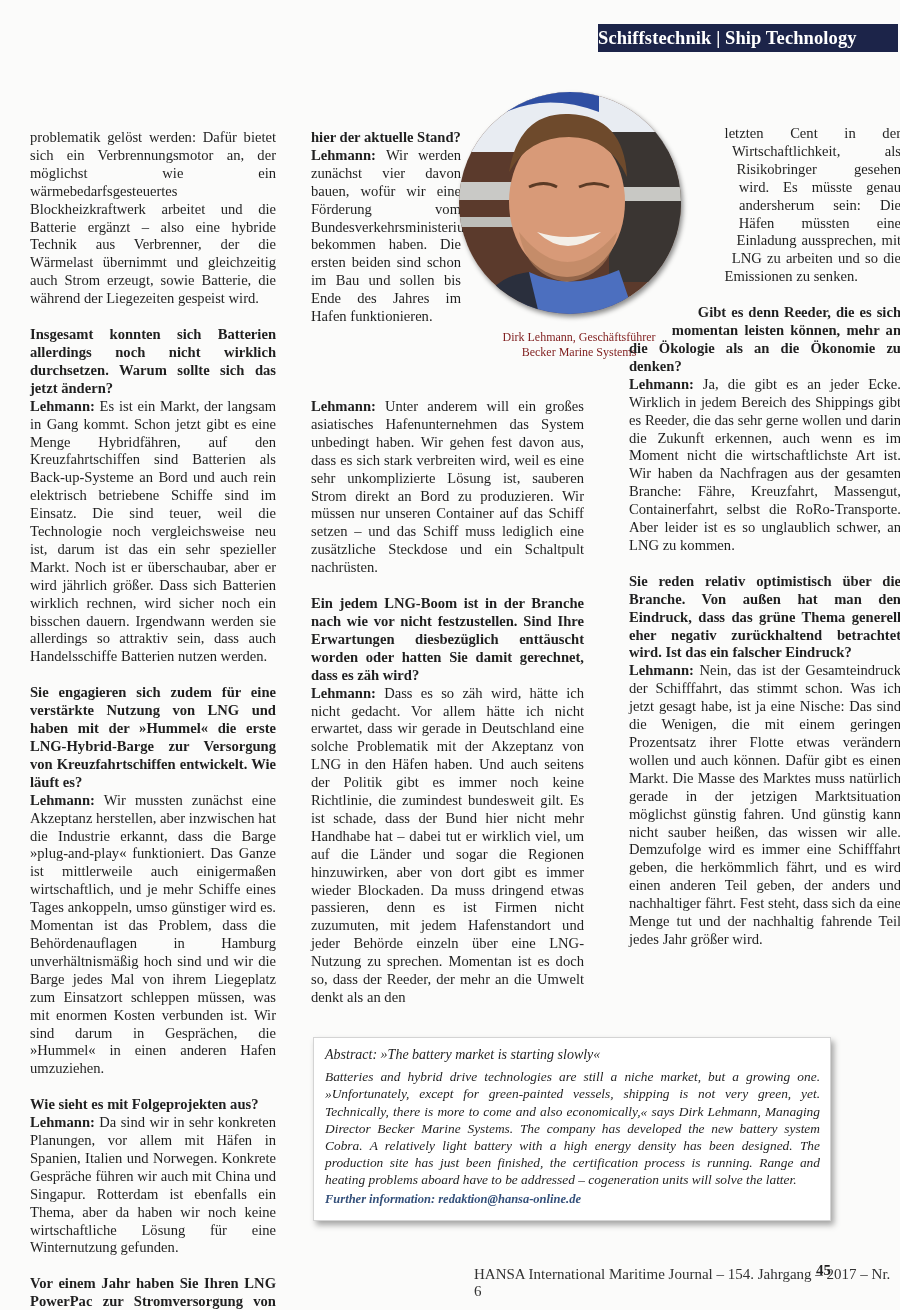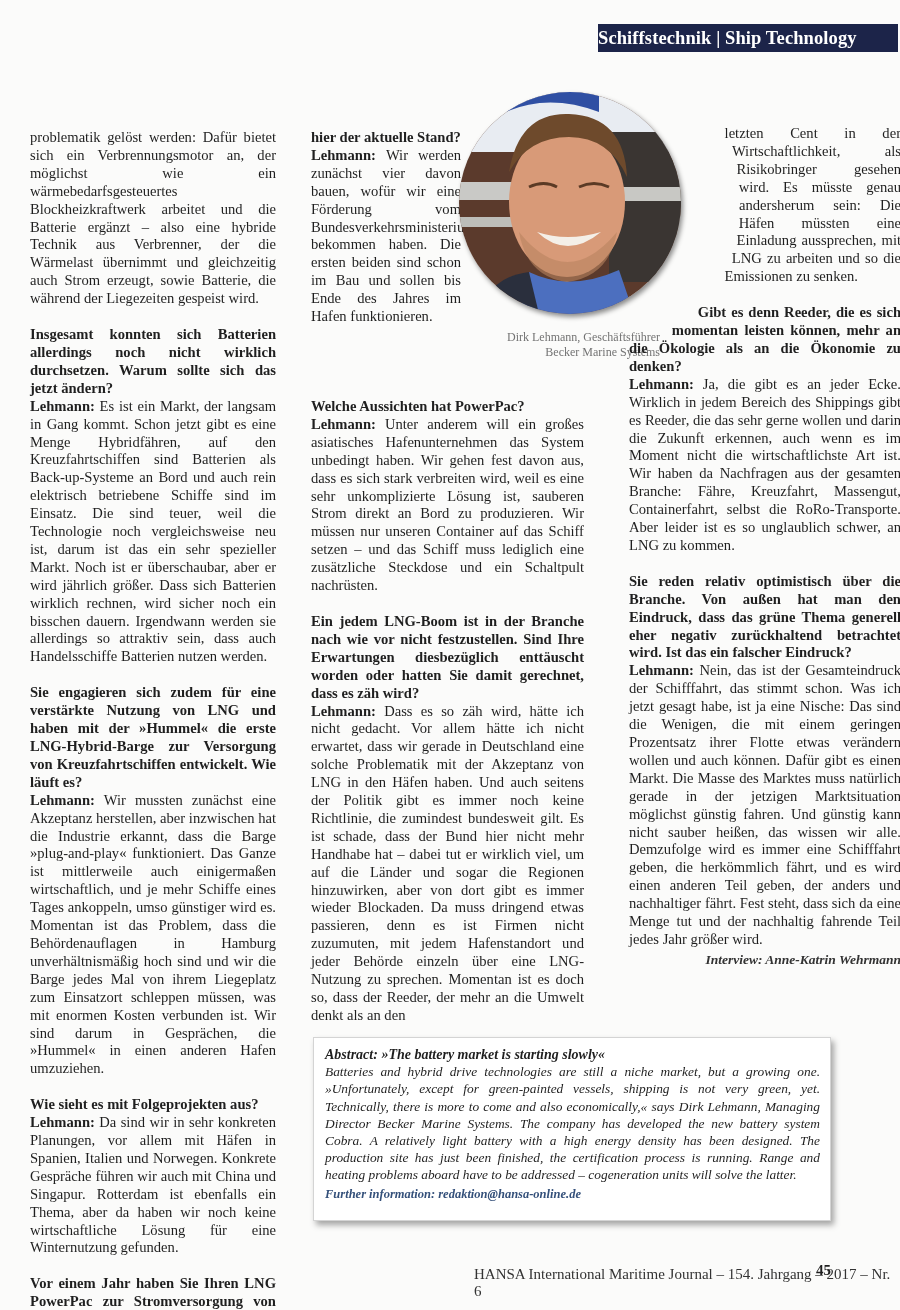--- a/index.html
+++ b/index.html
@@ -30,32 +30,32 @@
     float: left; width: 110px; height: 230px;
     shape-outside: ellipse(100% 55% at 0% 35%);
   }
   .portrait {
     position: absolute; left: 459px; top: 92px; width: 222px; height: 222px;
     border-radius: 50%; overflow: hidden;
     box-shadow: 2px 3px 5px rgba(0,0,0,0.45);
   }
   .portrait svg { display: block; }
   .caption {
-    position: absolute; left: 470px; top: 330px; width: 190px;
-    text-align: right; font-size: 12px; line-height: 15px; color: #737373;
+    position: absolute; left: 484px; top: 330px; width: 190px;
+    text-align: center; font-size: 12px; line-height: 15px; color: #7f1d1d;
   }
   .credit { text-align: right; font-style: italic; font-weight: bold; font-size: 13.5px; margin-top: 2px; color: #333; }
   .abstract-box {
     position: absolute; left: 313px; top: 1037px; width: 518px; height: 184px;
     background: #fff; border: 1px solid #d4d4d4;
     box-shadow: 3px 4px 6px rgba(0,0,0,0.35);
     padding: 8px 10px 6px 11px; box-sizing: border-box;
     font-style: italic; font-size: 13.4px; line-height: 17.2px; text-align: justify;
   }
-  .abstract-title { font-weight: bold; font-size: 14px; }
+  .abstract-title { font-weight: normal; font-size: 14px; margin-bottom: 5px; }
   .abstract-more { text-align: left; font-weight: bold; color: #34507a; font-size: 12.5px; margin-top: 2px; }
   .footer {
     position: absolute; left: 474px; top: 1266px; font-size: 15px; color: #333;
   }
   .page-num {
     position: absolute; left: 816px; top: 1262px; font-size: 15px; font-weight: bold; text-align: right;
   }
 </style>
 </head>
 <body>
@@ -103,37 +103,35 @@
     <path d="M78 140 Q108 168 142 140 Q108 150 78 140 Z" fill="#f4efe8"></path>
     <path d="M60 140 Q108 200 158 140 Q150 185 108 190 Q68 185 60 140 Z" fill="#b9835f" opacity="0.6"></path>
   </svg>
 </div>
 <div class="caption">
   <div>Dirk Lehmann, Geschäftsführer</div>
   <div>Becker Marine Systems</div>
 </div>
 
 <div class="col" id="col2b">
-    <p class="q">Welche Aussichten hat PowerPac?</p>
     <p><span class="lead">Lehmann: </span><span>Unter anderem will ein großes asiatisches Hafenunternehmen das System unbedingt haben. Wir gehen fest davon aus, dass es sich stark verbreiten wird, weil es eine sehr unkomplizierte Lösung ist, sauberen Strom direkt an Bord zu produzieren. Wir müssen nur unseren Container auf das Schiff setzen – und das Schiff muss lediglich eine zusätzliche Steckdose und ein Schaltpult nachrüsten.</span></p>
     <div class="gap"></div>
     <p class="q">Ein jedem LNG-Boom ist in der Branche nach wie vor nicht festzustellen. Sind Ihre Erwartungen diesbezüglich enttäuscht worden oder hatten Sie damit gerechnet, dass es zäh wird?</p>
     <p><span class="lead">Lehmann: </span><span>Dass es so zäh wird, hätte ich nicht gedacht. Vor allem hätte ich nicht erwartet, dass wir gerade in Deutschland eine solche Problematik mit der Akzeptanz von LNG in den Häfen haben. Und auch seitens der Politik gibt es immer noch keine Richtlinie, die zumindest bundesweit gilt. Es ist schade, dass der Bund hier nicht mehr Handhabe hat – dabei tut er wirklich viel, um auf die Länder und sogar die Regionen hinzuwirken, aber von dort gibt es immer wieder Blockaden. Da muss dringend etwas passieren, denn es ist Firmen nicht zuzumuten, mit jedem Hafenstandort und jeder Behörde einzeln über eine LNG-Nutzung zu sprechen. Momentan ist es doch so, dass der Reeder, der mehr an die Umwelt denkt als an den</span></p>
   </div>
 
 <div class="col" id="col3">
   <div class="shape-spacer"></div>
 <p><span>letzten Cent in der Wirtschaftlichkeit, als Risikobringer gesehen wird. Es müsste genau andersherum sein: Die Häfen müssten eine Einladung aussprechen, mit LNG zu arbeiten und so die Emissionen zu senken.</span></p>
     <div class="gap"></div>
     <p class="q">Gibt es denn Reeder, die es sich momentan leisten können, mehr an die Ökologie als an die Ökonomie zu denken?</p>
     <p><span class="lead">Lehmann: </span><span>Ja, die gibt es an jeder Ecke. Wirklich in jedem Bereich des Shippings gibt es Reeder, die das sehr gerne wollen und darin die Zukunft erkennen, auch wenn es im Moment nicht die wirtschaftlichste Art ist. Wir haben da Nachfragen aus der gesamten Branche: Fähre, Kreuzfahrt, Massengut, Containerfahrt, selbst die RoRo-Transporte. Aber leider ist es so unglaublich schwer, an LNG zu kommen.</span></p>
     <div class="gap"></div>
     <p class="q">Sie reden relativ optimistisch über die Branche. Von außen hat man den Eindruck, dass das grüne Thema generell eher negativ zurückhaltend betrachtet wird. Ist das ein falscher Eindruck?</p>
     <p><span class="lead">Lehmann: </span><span>Nein, das ist der Gesamteindruck der Schifffahrt, das stimmt schon. Was ich jetzt gesagt habe, ist ja eine Nische: Das sind die Wenigen, die mit einem geringen Prozentsatz ihrer Flotte etwas verändern wollen und auch können. Dafür gibt es einen Markt. Die Masse des Marktes muss natürlich gerade in der jetzigen Marktsituation möglichst günstig fahren. Und günstig kann nicht sauber heißen, das wissen wir alle. Demzufolge wird es immer eine Schifffahrt geben, die herkömmlich fährt, und es wird einen anderen Teil geben, der anders und nachhaltiger fährt. Fest steht, dass sich da eine Menge tut und der nachhaltig fahrende Teil jedes Jahr größer wird.</span></p>
-    <div class="credit">Interview: Anne-Katrin Wehrmann</div>
   </div>
 
 <div class="abstract-box">
   <div class="abstract-title">Abstract: »The battery market is starting slowly«</div>
   <div>Batteries and hybrid drive technologies are still a niche market, but a growing one. »Unfortunately, except for green-painted vessels, shipping is not very green, yet. Technically, there is more to come and also economically,« says Dirk Lehmann, Managing Director Becker Marine Systems. The company has developed the new battery system Cobra. A relatively light battery with a high energy density has been designed. The production site has just been finished, the certification process is running. Range and heating problems aboard have to be addressed – cogeneration units will solve the latter.</div>
   <div class="abstract-more">Further information: redaktion@hansa-online.de</div>
 </div>
 
 <div class="footer">HANSA International Maritime Journal – 154. Jahrgang – 2017 – Nr. 6</div>
 <div class="page-num">45</div>

